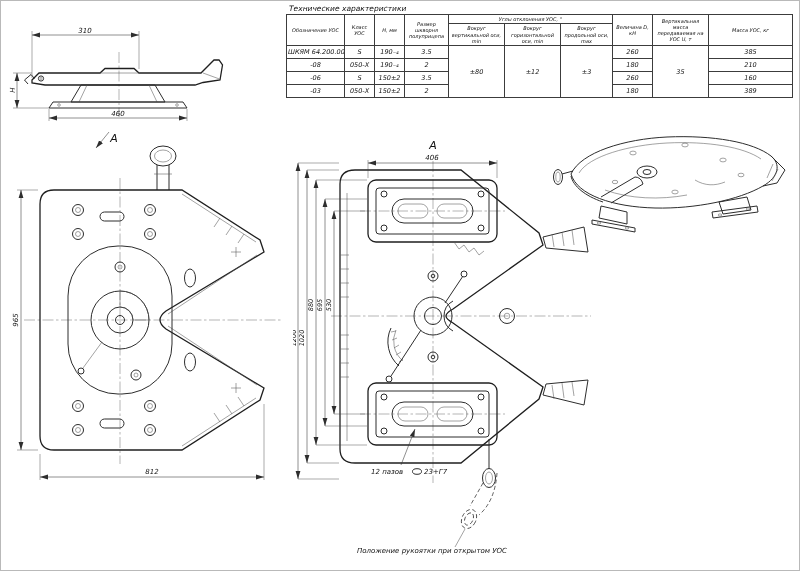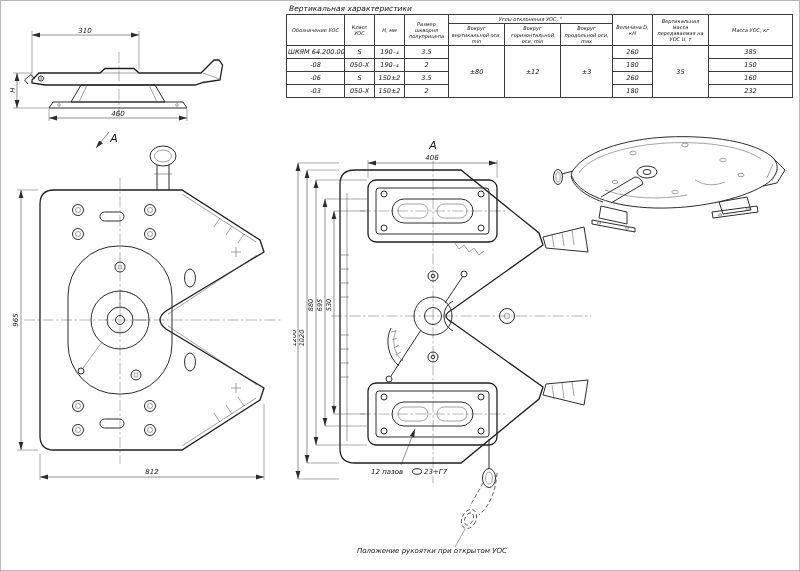--- a/index.html
+++ b/index.html
@@ -24,21 +24,21 @@
   .dtx{font-size:7px}
   .dts{font-size:6.5px}
   .lbl{font-size:11px}
   .note{font-size:7px}
 </style>
 </head>
 <body>
 
 <div class="sheet">
 
-  <div class="table-title">Вертикальная характеристики</div>
+  <div class="table-title">Технические характеристики</div>
   <table class="spec">
     <colgroup>
       <col style="width:58px">
         <col style="width:30px">
         <col style="width:30px">
         <col style="width:44px">
       <col style="width:56px">
         <col style="width:56px">
         <col style="width:52px">
       <col style="width:40px">
@@ -74,37 +74,37 @@
         <td>260</td>
         <td rowspan="4">35</td>
         <td>385</td>
       </tr>
       <tr>
         <td>-08</td>
         <td>050-Х</td>
         <td>190₋₄</td>
         <td>2</td>
         <td>180</td>
-        <td>150</td>
+        <td>210</td>
       </tr>
       <tr>
         <td>-06</td>
         <td>S</td>
         <td>150±2</td>
         <td>3.5</td>
         <td>260</td>
         <td>160</td>
       </tr>
       <tr>
         <td>-03</td>
         <td>050-Х</td>
         <td>150±2</td>
         <td>2</td>
         <td>180</td>
-        <td>232</td>
+        <td>389</td>
       </tr>
     </tbody>
   </table>
 
   <svg class="view" style="left:8px;top:20px" width="235" height="105" viewBox="0 0 235 105">
     <defs>
       <marker id="ar1" viewBox="0 0 8 6" refX="8" refY="3" markerWidth="8" markerHeight="6" markerUnits="userSpaceOnUse" orient="auto-start-reverse">
         <path d="M0,0.6 L8,3 L0,5.4 Z" fill="#2e2e2e"></path>
       </marker>
     </defs>

